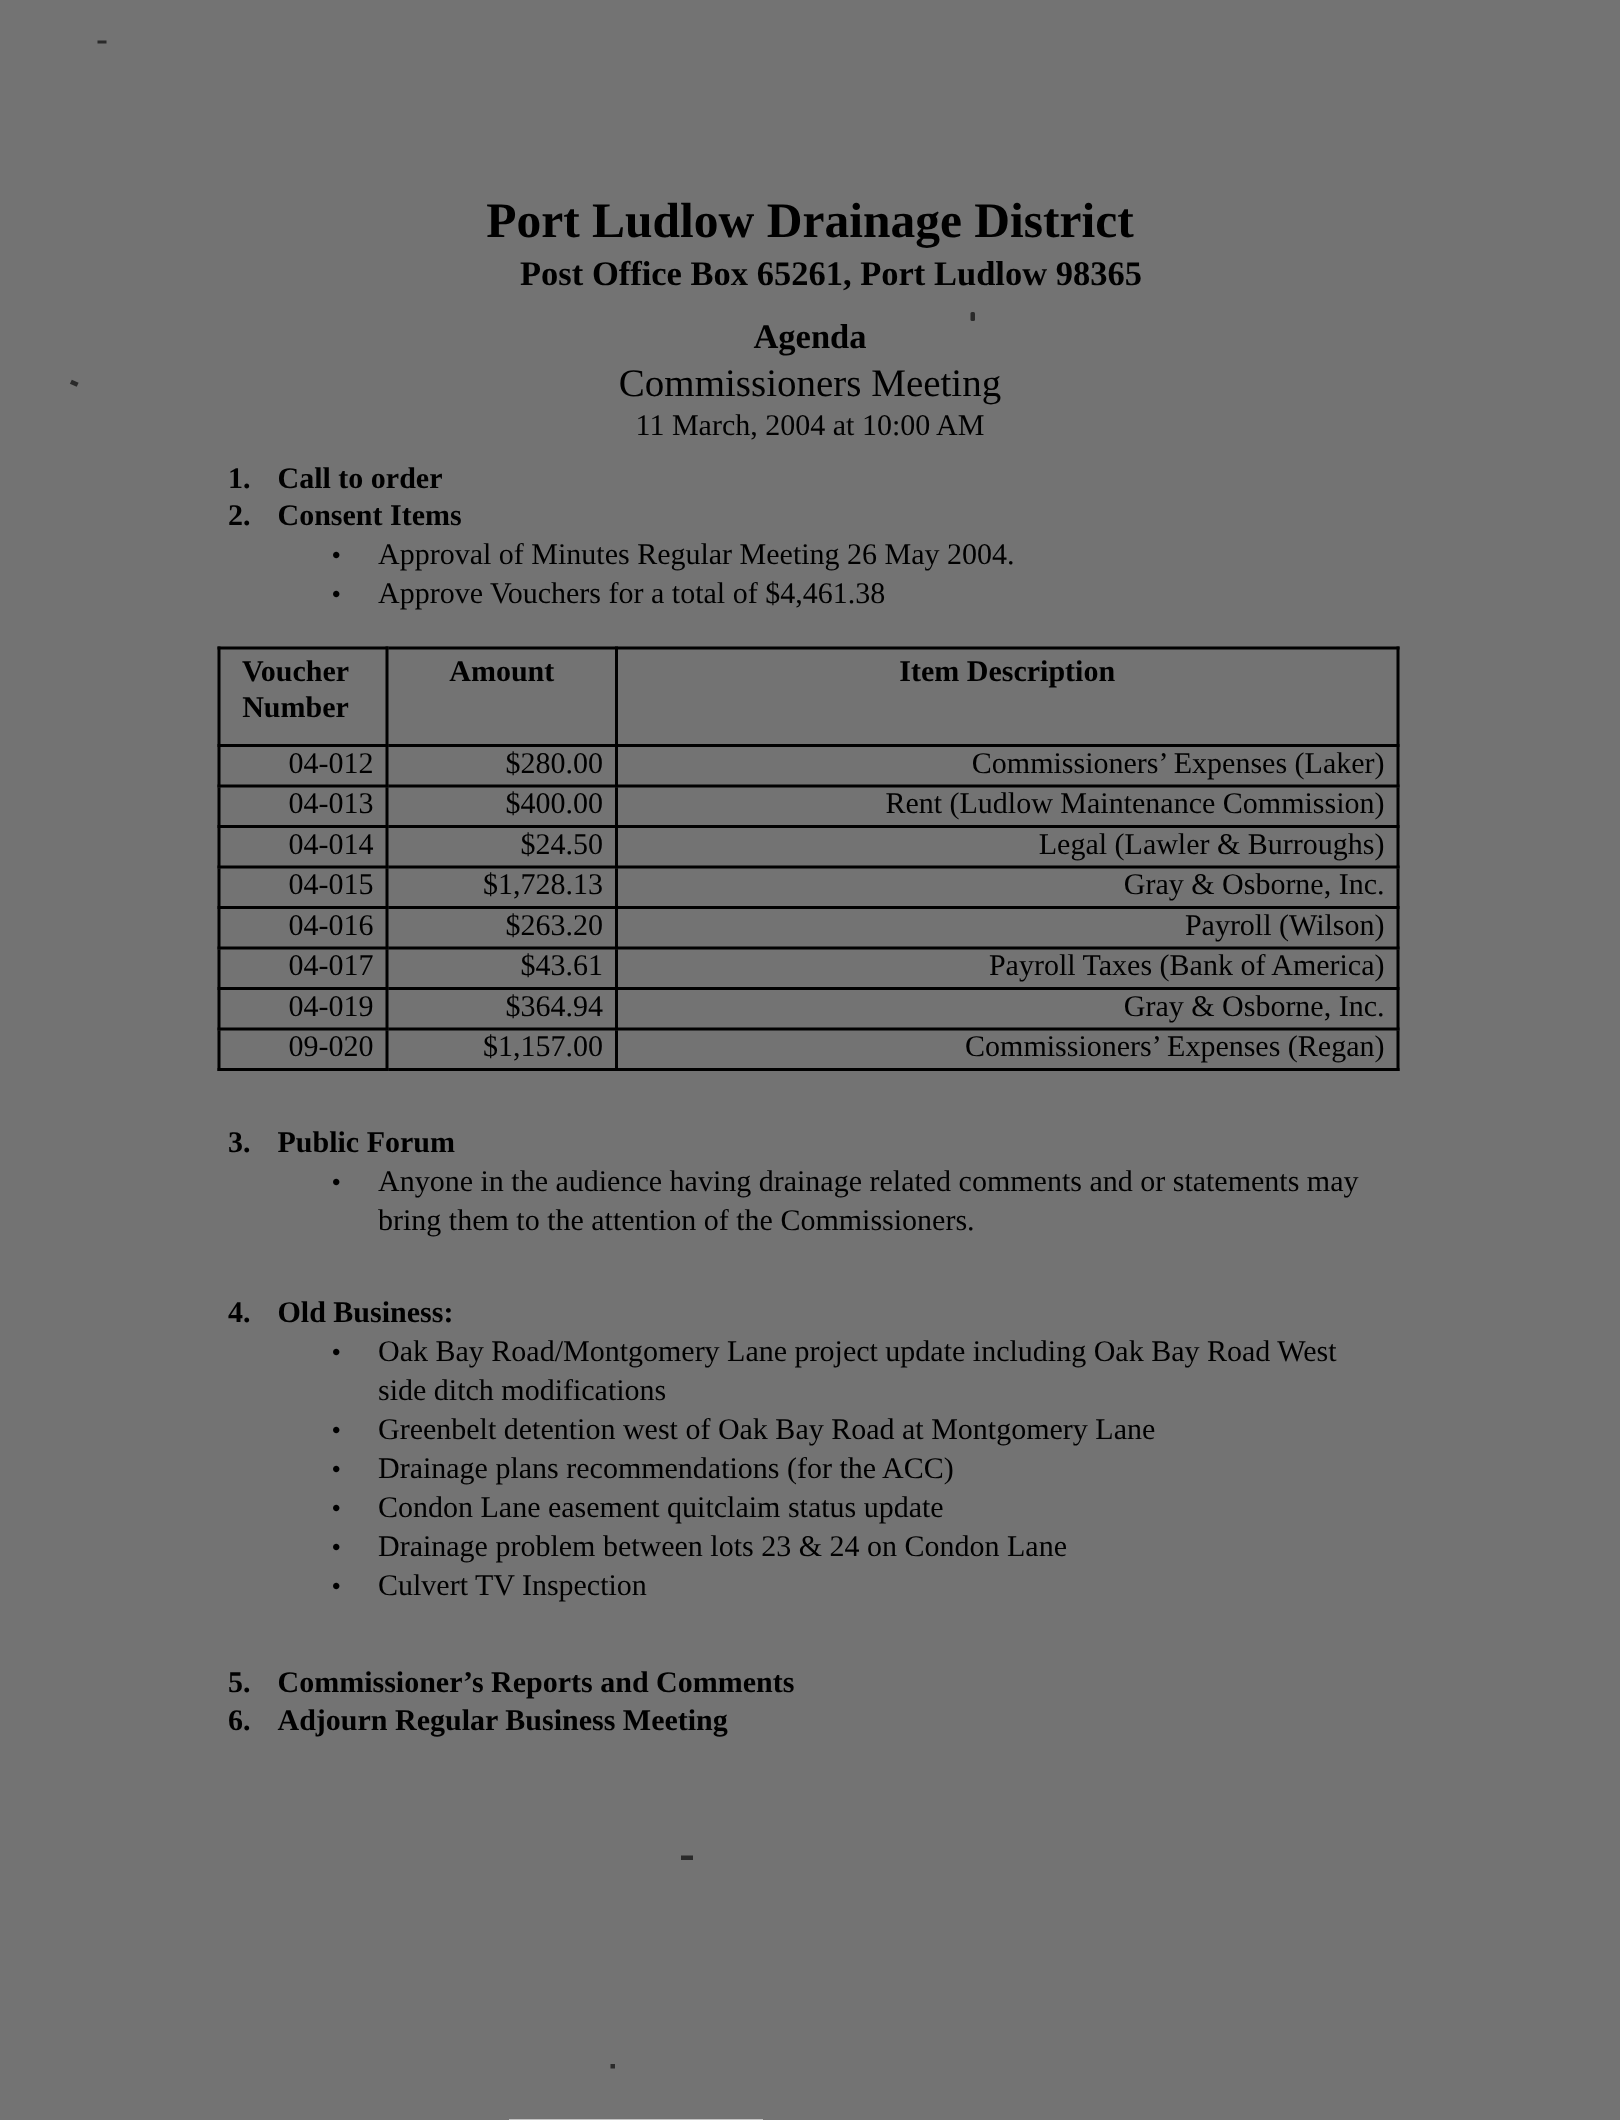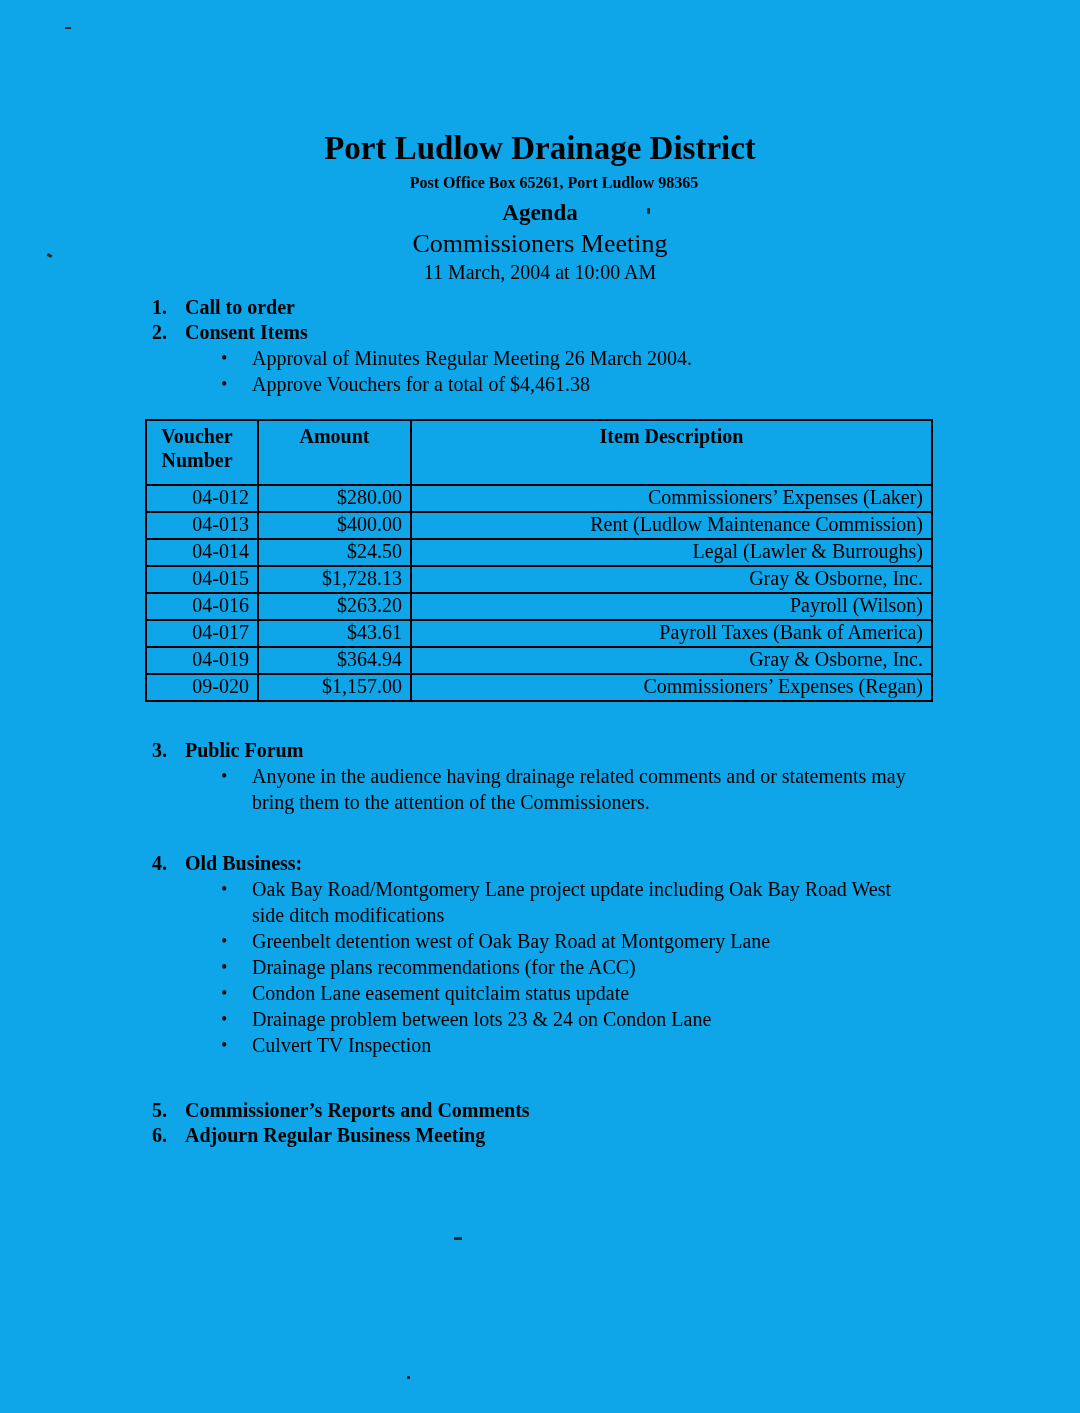--- a/index.html
+++ b/index.html
@@ -1,31 +1,31 @@
 <!DOCTYPE html>
 <html><head>
 <meta charset="utf-8">
 <style>
   * { box-sizing: border-box; }
   html, body { margin: 0; padding: 0; background: #ffffff; }
   .page {
     position: relative;
     width: 1080px;
     height: 1413px;
-    background: #0ea5e9;
+    background: #737373;
     color: #000000;
     font-family: "Liberation Serif", "DejaVu Serif", serif;
     overflow: hidden;
   }
 
   
   .doc-header { padding-top: 131px; text-align: center; }
   .org-name   { font-size: 33px; font-weight: bold; line-height: 34px; margin: 0; }
-  .org-addr   { font-size: 16px; font-weight: bold; line-height: 21px; margin-top: 7px; padding-left: 28px; }
-  .doc-title  { font-size: 23px; font-weight: bold; line-height: 24px; margin-top: 8px; }
+  .org-addr   { font-size: 23px; font-weight: bold; line-height: 21px; margin-top: 7px; padding-left: 28px; }
+  .doc-title  { font-size: 23px; font-weight: bold; line-height: 24px; margin-top: 20px; }
   .meet-title { font-size: 26px; font-weight: normal; line-height: 27px; margin-top: 5px; }
   .meet-date  { font-size: 20px; font-weight: normal; line-height: 21px; margin-top: 5px; }
 
   
   .agenda { margin-top: 12px; font-size: 20px; }
   .agenda-item {
     display: flex;
     padding-left: 152px;
     font-weight: bold;
     line-height: 25px;
@@ -100,21 +100,21 @@
       <span class="ttl">Call to order</span>
     </div>
 
     <div class="agenda-item">
       <span class="num">2.</span>
       <span class="ttl">Consent Items</span>
     </div>
 
     <div class="bullet">
       <span class="dot">•</span>
-      <span class="btext">Approval of Minutes Regular Meeting 26 March 2004.</span>
+      <span class="btext">Approval of Minutes Regular Meeting 26 May 2004.</span>
     </div>
     <div class="bullet">
       <span class="dot">•</span>
       <span class="btext">Approve Vouchers for a total of $4,461.38</span>
     </div>
 
     <table class="voucher-table">
       <colgroup>
           <col class="c1">
           <col class="c2">

